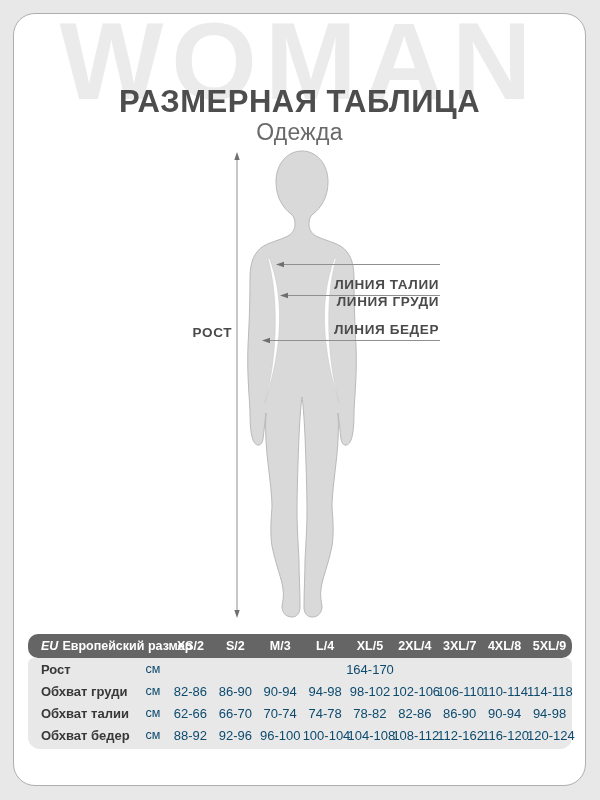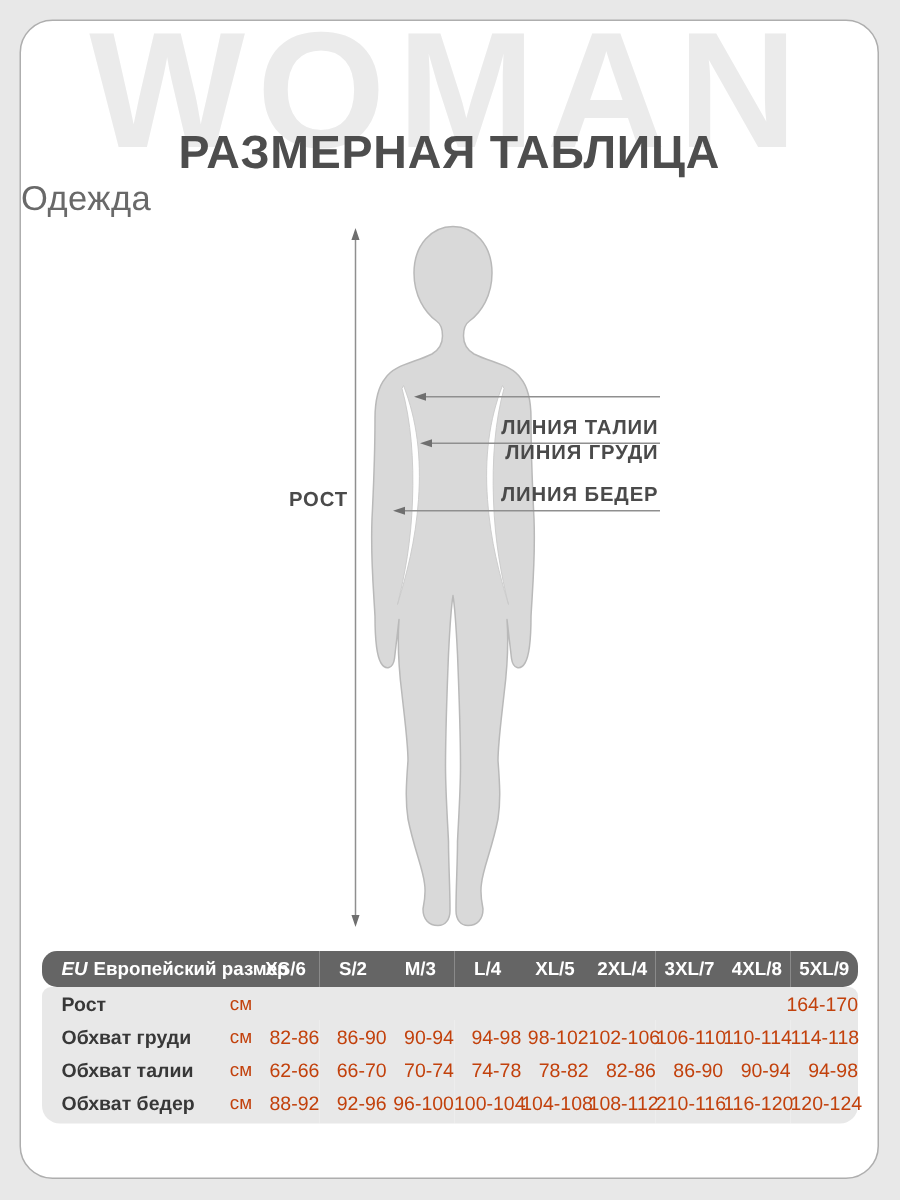--- a/index.html
+++ b/index.html
@@ -19,21 +19,21 @@
     text-align:center;font-size:110px;line-height:1;font-weight:700;
     color:#ebebeb;letter-spacing:8px;white-space:nowrap;user-select:none;
   }
   .title{
     position:absolute;top:72px;left:0;right:0;margin:0;
     text-align:center;font-size:31px;line-height:32px;font-weight:700;
     color:#4d4d4d;letter-spacing:0.5px;
   }
   .subtitle{
     position:absolute;top:106px;left:0;right:0;
-    text-align:left;font-size:23px;line-height:24px;font-weight:400;
+    text-align:center;font-size:23px;line-height:24px;font-weight:400;
     color:#696969;letter-spacing:0.3px;
   }
   .figure-svg{position:absolute;left:0;top:0;width:600px;height:800px;z-index:2;}
   .measure-label{
     position:absolute;z-index:3;
     font-size:13.5px;line-height:14px;font-weight:600;color:#4a4a4a;
     letter-spacing:0.6px;white-space:nowrap;
   }
   .lbl-chest{top:247px;right:161px;margin-top:48px;}
   .lbl-waist{top:278px;right:161px;}
@@ -46,22 +46,22 @@
   }
   .size-table col.c-label{width:110px;}
   .size-table col.c-unit{width:30px;}
   .size-table th{
     background:#656565;color:#ffffff;font-weight:600;font-size:12.5px;
     height:21px;padding:1px 0 2px;text-align:center;white-space:nowrap;
   }
   .size-table th.h-label{text-align:left;padding-left:13px;}
   .size-table th.h-label i{font-style:italic;margin-right:4px;}
   .size-table td{
-    background:#e8e8e8;color:#c2410c;font-size:13px;font-weight:500;
-    height:22px;padding:0;text-align:right;white-space:nowrap;
+    background:#e8e8e8;color:#0c4a6e;font-size:13px;font-weight:500;
+    height:22px;padding:0;text-align:center;white-space:nowrap;
   }
   .size-table td.b-label{text-align:left;padding-left:13px;font-weight:600;color:#383838;}
   .size-table td.b-unit{font-size:12.5px;font-weight:500;}
   thead tr:first-child th:first-child{border-top-left-radius:10px;}
   thead tr:first-child th:last-child{border-top-right-radius:10px;}
   thead tr:last-child th:first-child{border-bottom-left-radius:10px;}
   thead tr:last-child th:last-child{border-bottom-right-radius:10px;}
   tbody tr:first-child td:first-child{border-top-left-radius:6px;}
   tbody tr:first-child td:last-child{border-top-right-radius:6px;}
   tbody tr:last-child td{padding-bottom:3px;}
@@ -150,21 +150,21 @@
       <col>
       <col>
       <col>
       <col>
       <col>
       <col>
   </colgroup>
   <thead>
       <tr>
         <th colspan="2" class="h-label"><i>EU</i>Европейский размер</th>
-        <th>XS/6</th>
+        <th>XS/2</th>
         <th>S/2</th>
         <th>M/3</th>
         <th>L/4</th>
         <th>XL/5</th>
         <th>2XL/4</th>
         <th>3XL/7</th>
         <th>4XL/8</th>
         <th>5XL/9</th>
       </tr>
     </thead>
@@ -202,18 +202,18 @@
       </tr>
       <tr>
         <td class="b-label">Обхват бедер</td>
         <td class="b-unit">см</td>
         <td>88-92</td>
         <td>92-96</td>
         <td>96-100</td>
         <td>100-104</td>
         <td>104-108</td>
         <td>108-112</td>
-        <td>210-116</td>
+        <td>112-162</td>
         <td>116-120</td>
         <td>120-124</td>
       </tr>
     </tbody>
 </table>
 
 </body></html>

